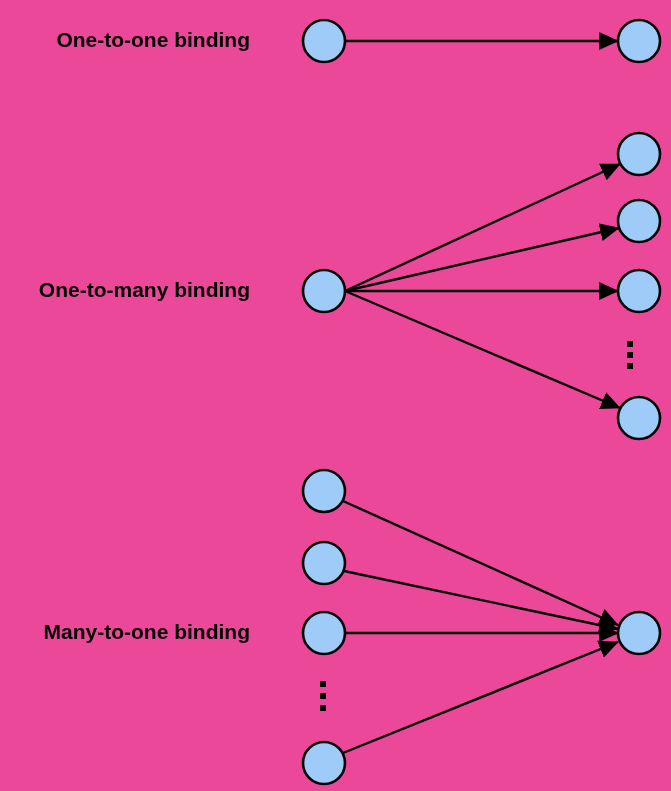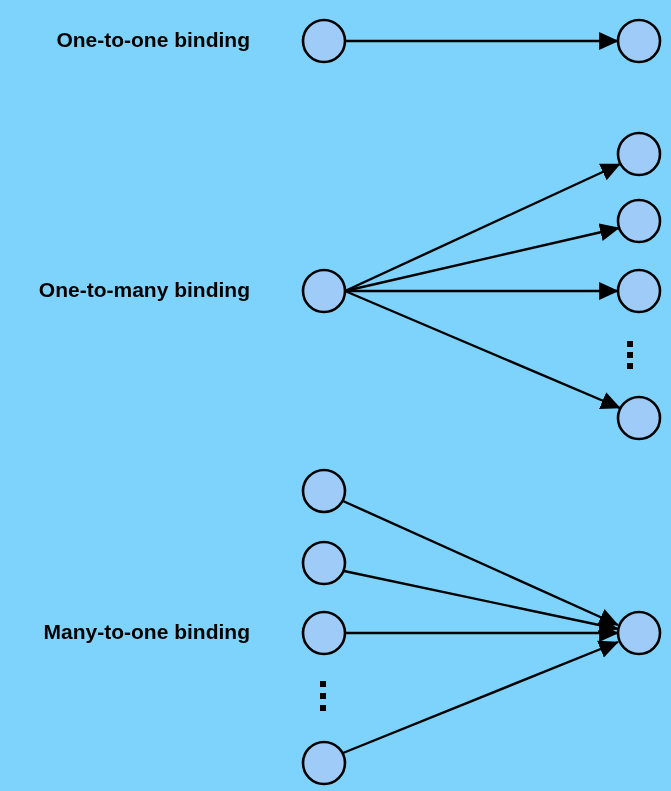--- a/index.html
+++ b/index.html
@@ -10,21 +10,21 @@
   body {
     width: 671px;
     height: 791px;
     font-family: "Liberation Sans", sans-serif;
     overflow: hidden;
   }
   #diagram-root {
     position: relative;
     width: 671px;
     height: 791px;
-    background: #7dd3fc;
+    background: #ec4899;
   }
   #diagram-svg {
     position: absolute;
     top: 0;
     left: 0;
     width: 671px;
     height: 791px;
     display: block;
   }
   .row-label {

